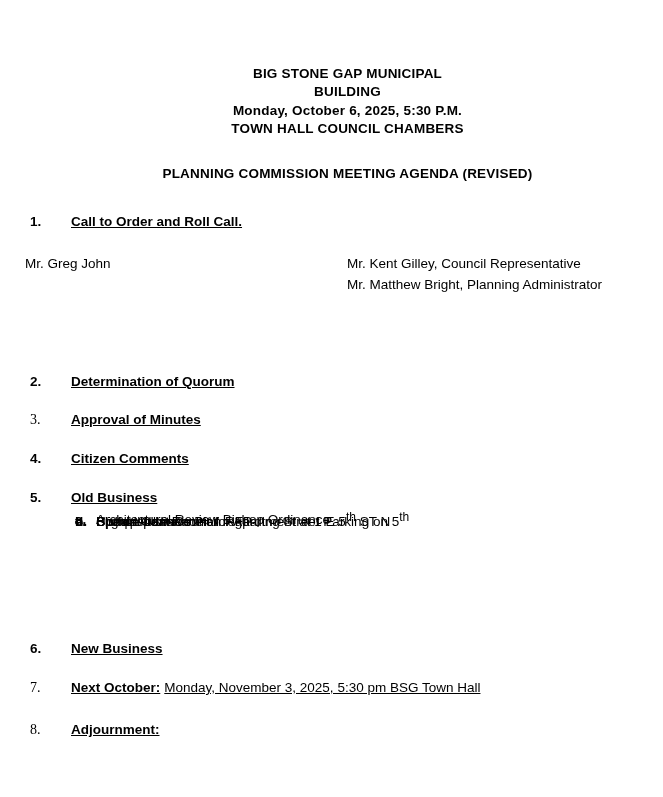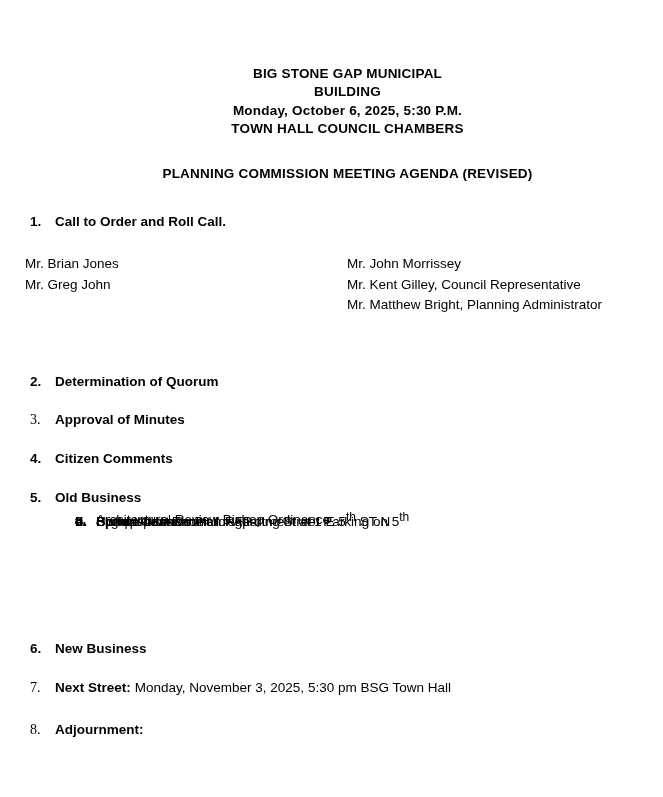--- a/index.html
+++ b/index.html
@@ -51,22 +51,23 @@
     left: 30px;
   }
   .num-sans { font-weight: bold; }
   .num-serif {
     font-family: "Liberation Serif", "DejaVu Serif", serif;
     font-size: 14px;
     font-weight: normal;
   }
   .item .ititle {
     position: absolute;
-    left: 55px;
+    left: 71px;
     font-weight: bold;
+    text-decoration: underline;
   }
   .item .idetail {
     font-weight: normal;
     margin-left: 4px;
     text-align: center;
   }
   
   .roster {
     position: absolute;
     top: 254px;
@@ -113,25 +114,23 @@
 
   <div class="agenda-title">PLANNING COMMISSION MEETING AGENDA (REVISED)</div>
 
   <div class="item" style="top:214px">
     <span class="num num-sans">1.</span>
     <span class="ititle">Call to Order and Roll Call.</span>
   </div>
 
   <div class="roster">
     <div class="roster-col roster-left">
-      <div>Mr. Brian Jones</div>
       <div>Mr. Greg John</div>
     </div>
     <div class="roster-col roster-right">
-      <div>Mr. John Morrissey</div>
       <div>Mr. Kent Gilley, Council Representative</div>
       <div>Mr. Matthew Bright, Planning Administrator</div>
     </div>
   </div>
 
   <div class="item" style="top:374px">
     <span class="num num-sans">2.</span>
     <span class="ititle">Determination of Quorum</span>
   </div>
 
@@ -177,21 +176,21 @@
     </div>
   </div>
 
   <div class="item" style="top:641px">
     <span class="num num-sans">6.</span>
     <span class="ititle">New Business</span>
   </div>
 
   <div class="item" style="top:680px">
     <span class="num num-serif">7.</span>
-    <span class="ititle"><span>Next Street:</span><span class="idetail">Monday, November 3, 2025, 5:30 pm BSG Town Hall</span></span>
+    <span class="ititle"><span>Next October:</span><span class="idetail">Monday, November 3, 2025, 5:30 pm BSG Town Hall</span></span>
   </div>
 
   <div class="item" style="top:722px">
     <span class="num num-serif">8.</span>
     <span class="ititle">Adjournment:</span>
   </div>
 
 </div>
 
 </body></html>

